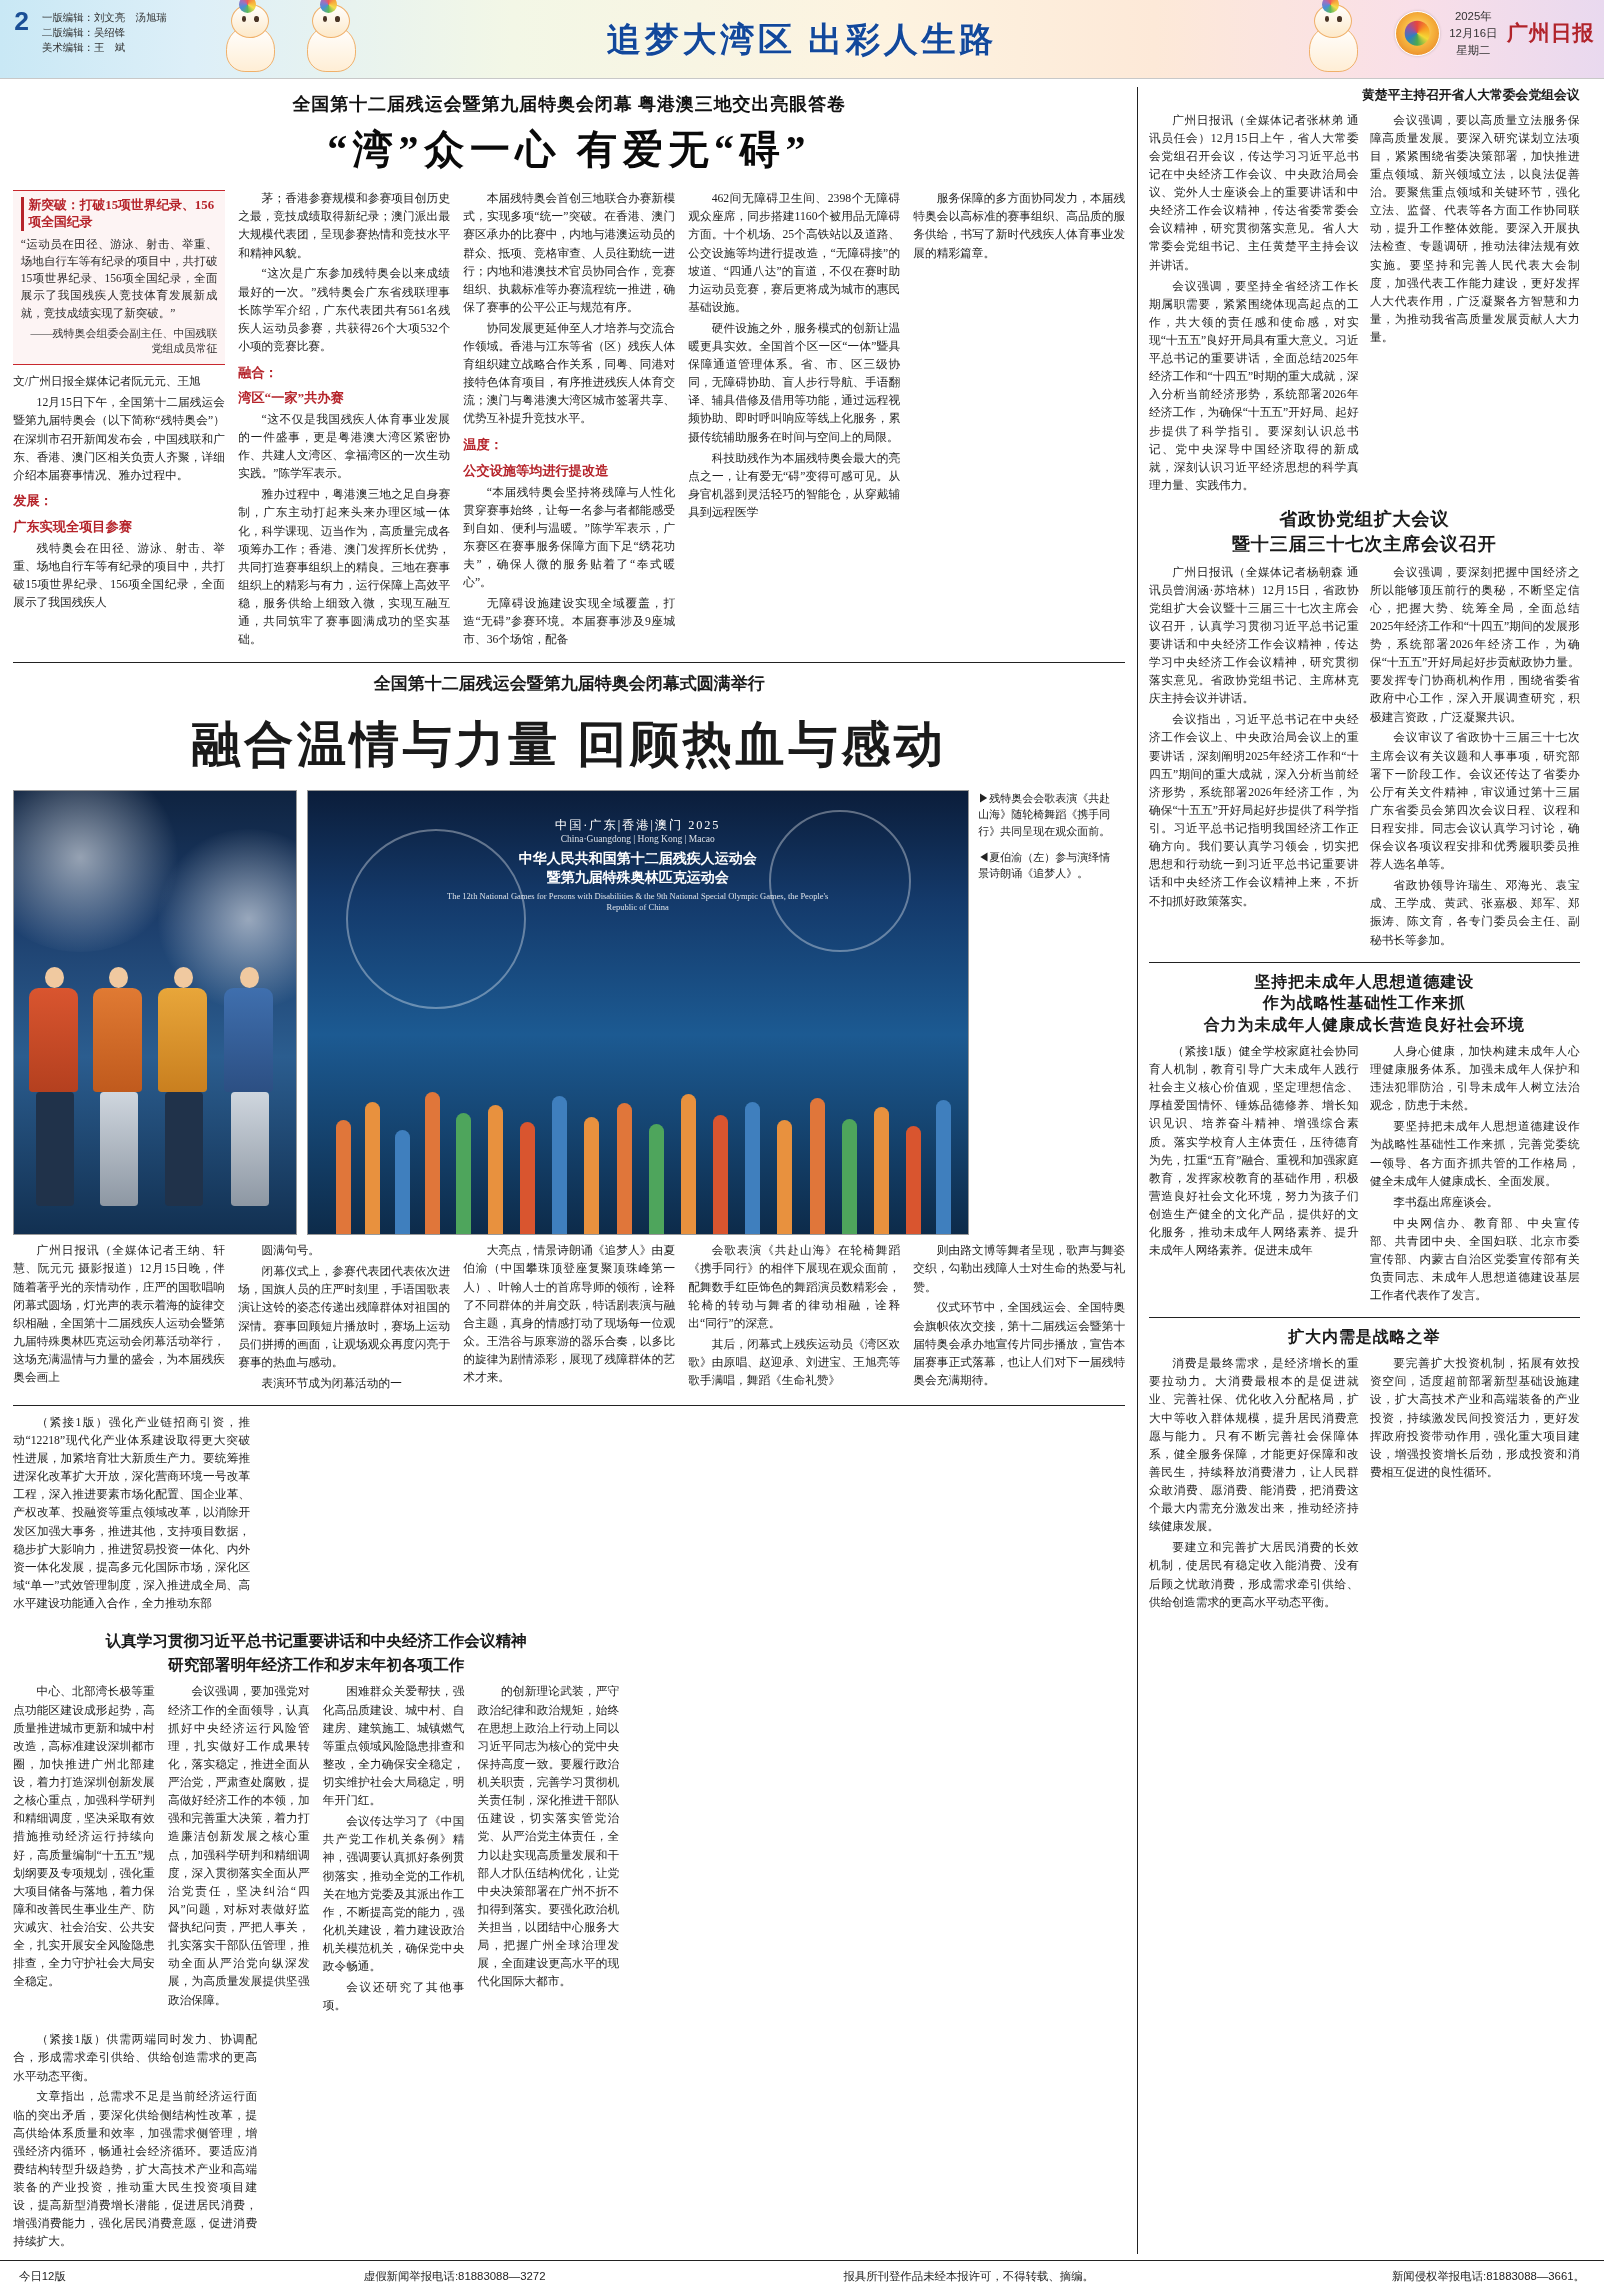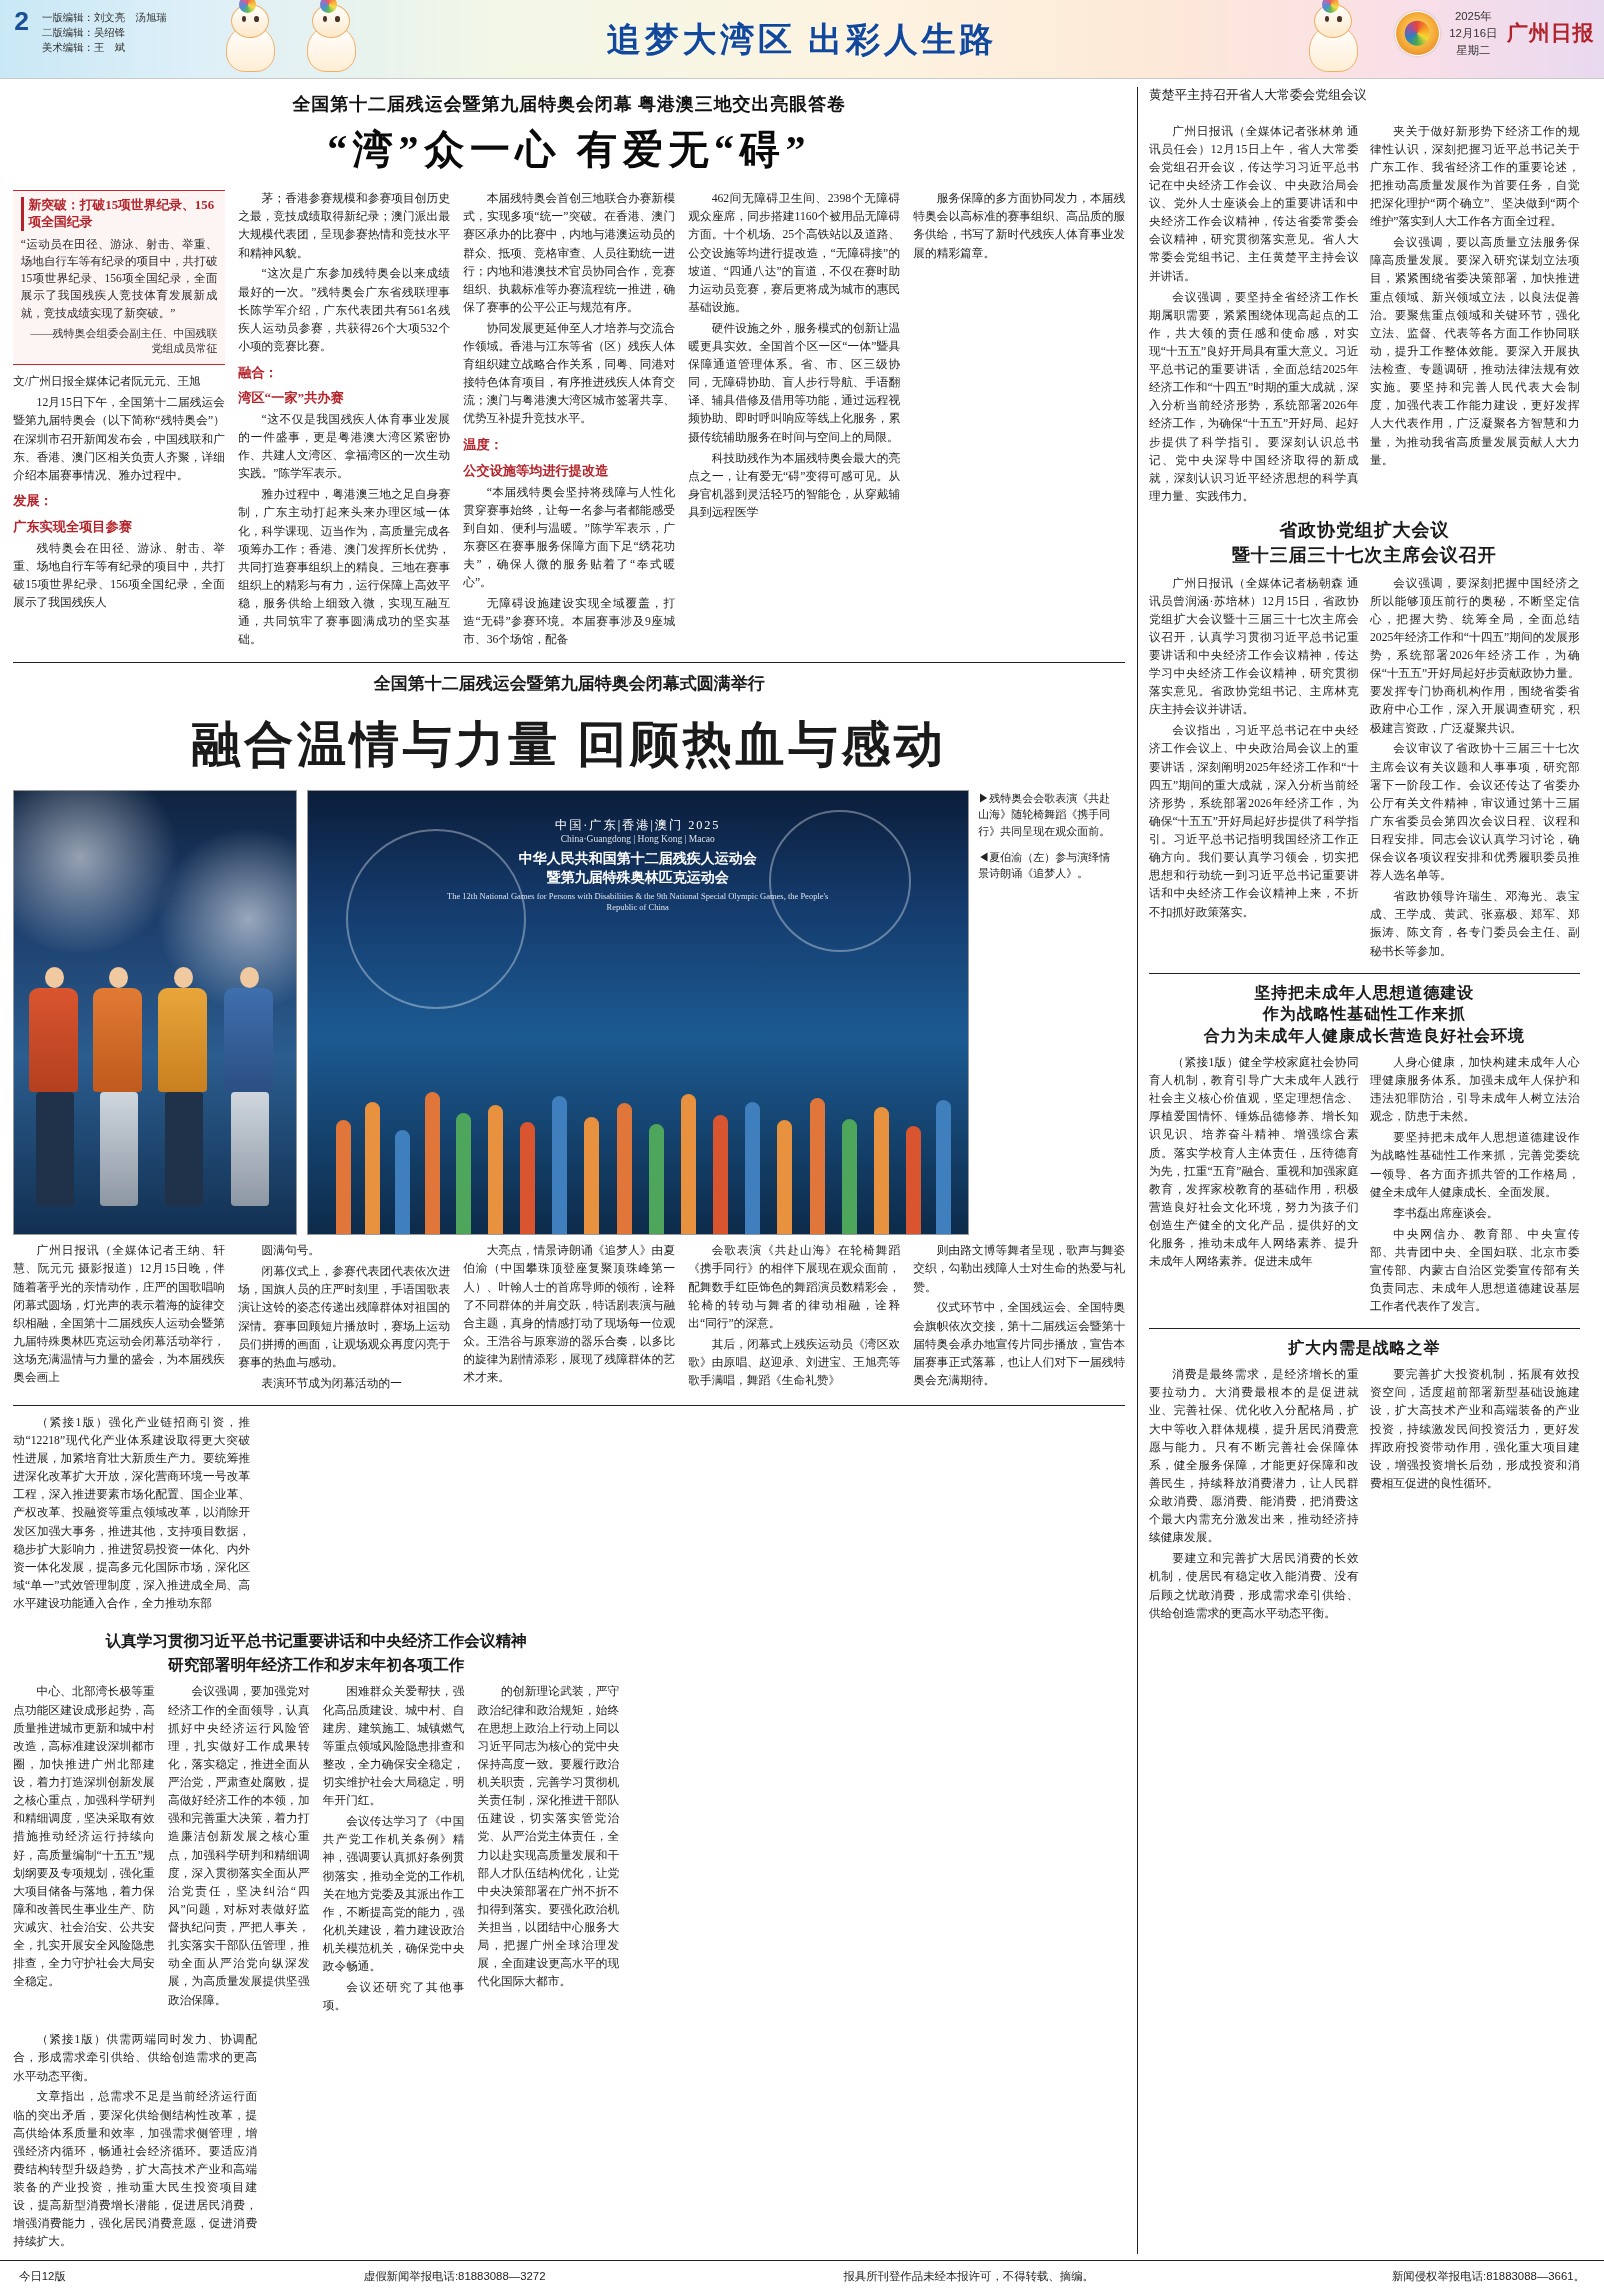--- a/index.html
+++ b/index.html
@@ -201,21 +201,21 @@
   
   .bottom-area { margin-top:9.5px; border-top:1.4px solid #222; padding-top:7.6px; display:flex; gap:13.2px;flex-direction:column; }
   .bs-left { width:237px; }
   .bs-mid { width:606px; }
   .bs-head-c {
     text-align:center; font-size:15.6px; font-weight:bold; line-height:1.5; margin-bottom:7.6px;
   }
 
   
   .rc-block { margin-bottom:9.5px; }
-  .rc-shoulder { text-align:left; font-size:12.8px; font-weight:normal; margin-bottom:19px; }
+  .rc-shoulder { text-align:right; font-size:12.8px; font-weight:bold; margin-bottom:8px; }
   .rc-headline {
     text-align:center; font-size:22px; font-weight:bold; line-height:1.35; letter-spacing:0.9px; margin-bottom:7.6px;
   }
   .rc-headline.sm { font-size:18px; }
   .rc-headline.xs { font-size:16px; }
   .rc-cols { display:flex; gap:11.4px; }
   .rc-cols .col { flex:1 1 0; min-width:0; }
   .rule { border-top:1.4px solid #222; margin:9.5px 0 7.6px 0; }
 
   
@@ -476,21 +476,20 @@
   <div class="right-col">
 
     <div class="rc-block">
       <div class="rc-shoulder">黄楚平主持召开省人大常委会党组会议</div>
       <div class="rc-cols">
         <div class="col body-text">
           <p>广州日报讯（全媒体记者张林弟  通讯员任会）12月15日上午，省人大常委会党组召开会议，传达学习习近平总书记在中央经济工作会议、中央政治局会议、党外人士座谈会上的重要讲话和中央经济工作会议精神，传达省委常委会会议精神，研究贯彻落实意见。省人大常委会党组书记、主任黄楚平主持会议并讲话。</p>
           <p>会议强调，要坚持全省经济工作长期属职需要，紧紧围绕体现高起点的工作，共大领的责任感和使命感，对实现“十五五”良好开局具有重大意义。习近平总书记的重要讲话，全面总结2025年经济工作和“十四五”时期的重大成就，深入分析当前经济形势，系统部署2026年经济工作，为确保“十五五”开好局、起好步提供了科学指引。要深刻认识总书记、党中央深导中国经济取得的新成就，深刻认识习近平经济思想的科学真理力量、实践伟力。</p>
         </div>
         <div class="col body-text">
-          <p>夹关于做好新形势下经济工作的规律性认识，深刻把握习近平总书记关于广东工作、我省经济工作的重要论述，把推动高质量发展作为首要任务，自觉把深化理护“两个确立”、坚决做到“两个维护”落实到人大工作各方面全过程。</p>
           <p>会议强调，要以高质量立法服务保障高质量发展。要深入研究谋划立法项目，紧紧围绕省委决策部署，加快推进重点领域、新兴领域立法，以良法促善治。要聚焦重点领域和关键环节，强化立法、监督、代表等各方面工作协同联动，提升工作整体效能。要深入开展执法检查、专题调研，推动法律法规有效实施。要坚持和完善人民代表大会制度，加强代表工作能力建设，更好发挥人大代表作用，广泛凝聚各方智慧和力量，为推动我省高质量发展贡献人大力量。</p>
         </div>
       </div>
     </div>
 
     <div class="rc-block">
       <div class="rc-headline sm" style="white-space:pre-line;margin-top:5.7px">省政协党组扩大会议
 暨十三届三十七次主席会议召开</div>
       <div class="rc-cols">
         <div class="col body-text">

